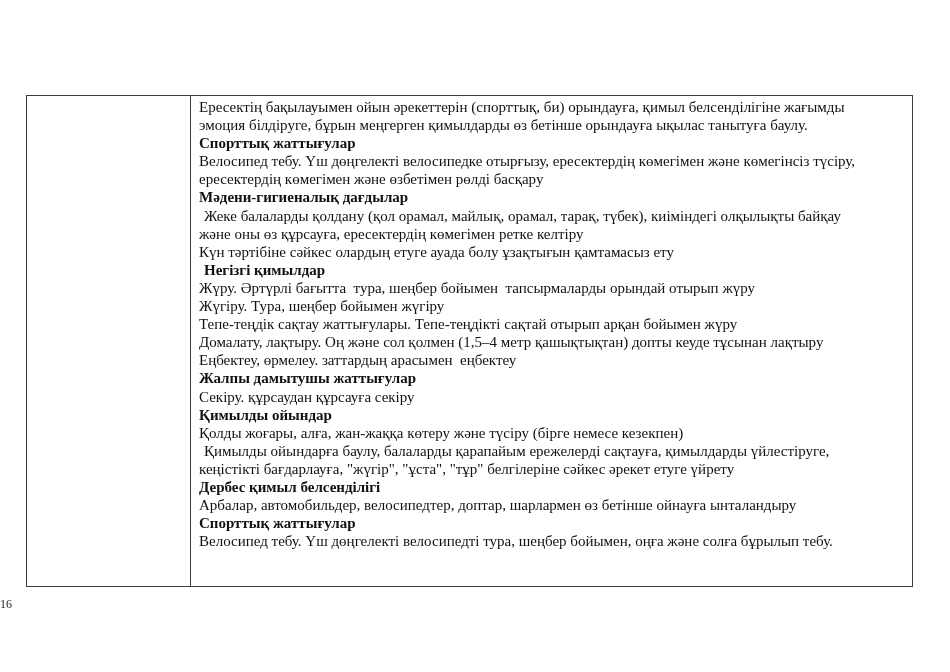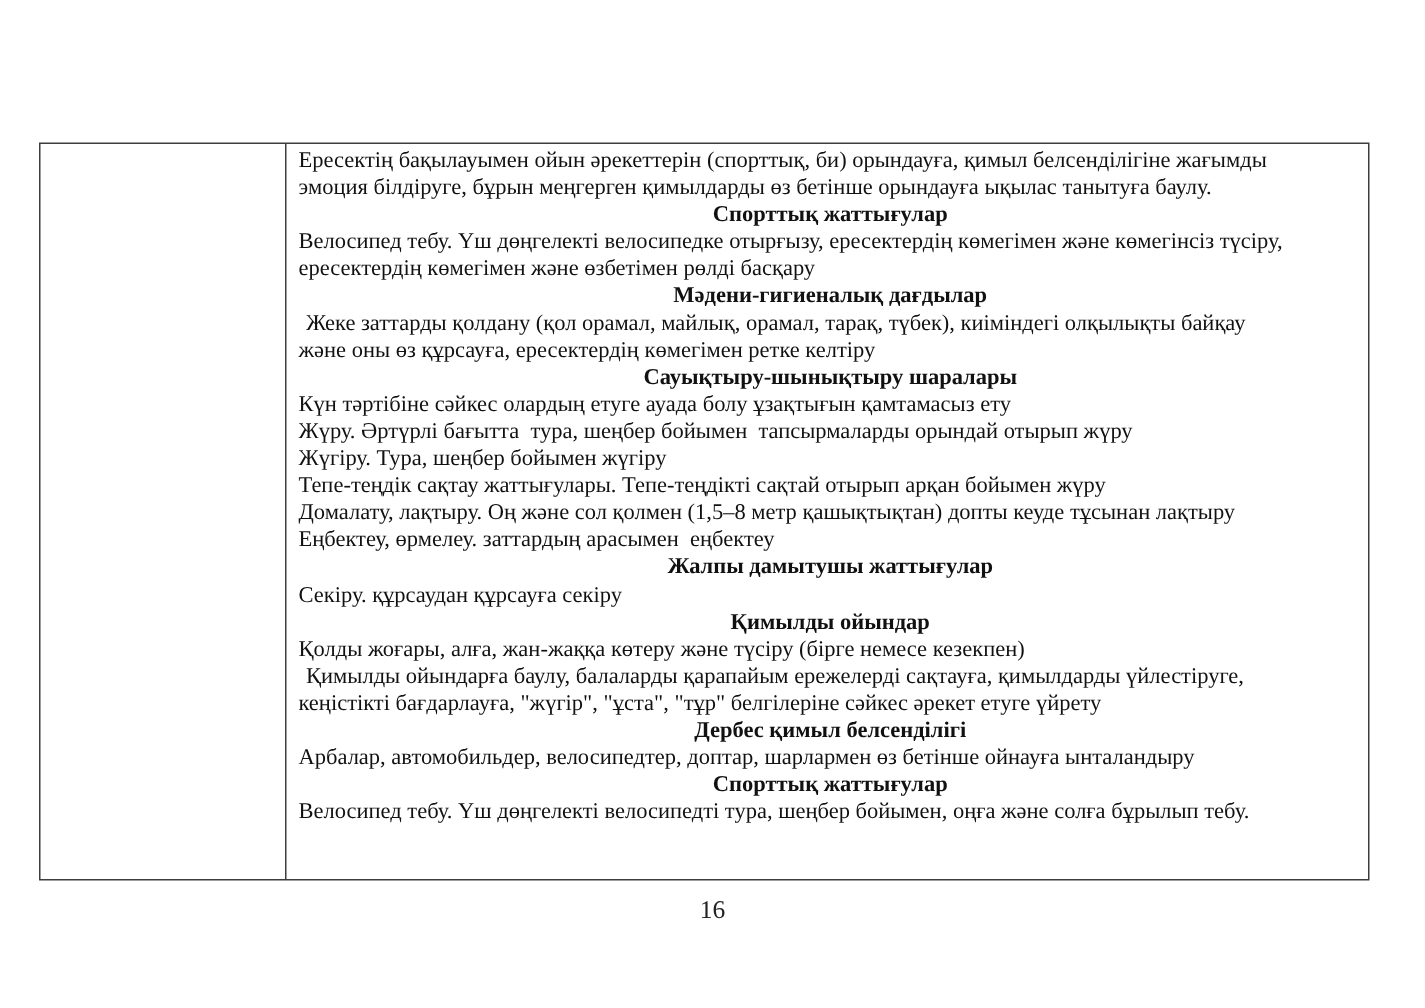--- a/index.html
+++ b/index.html
@@ -45,56 +45,55 @@
     overflow: hidden;
   }
   .line {
     font-size: 15px;
     line-height: 18.1px;
     white-space: pre;
     color: #111111;
   }
   .line.bold {
     font-weight: bold;
-    text-align: center;
   }
   .line.indent {
     padding-left: 5px;
   }
   .page-number {
     position: absolute;
     top: 597px;
     left: 0;
     width: 100%;
-    text-align: center;
-    font-size: 17px;
+    text-align: left;
+    font-size: 12px;
     color: #222222;
   }
 </style>
 </head>
 <body>
 
 <div class="page">
   <div class="doc-table">
     <div class="cell-left"></div>
     <div class="cell-right">
         <div class="line">Ересектің бақылауымен ойын әрекеттерін (спорттық, би) орындауға, қимыл белсенділігіне жағымды</div>
         <div class="line">эмоция білдіруге, бұрын меңгерген қимылдарды өз бетінше орындауға ықылас танытуға баулу.</div>
         <div class="line bold">Спорттық жаттығулар</div>
         <div class="line">Велосипед тебу. Үш дөңгелекті велосипедке отырғызу, ересектердің көмегімен және көмегінсіз түсіру,</div>
         <div class="line">ересектердің көмегімен және өзбетімен рөлді басқару</div>
         <div class="line bold">Мәдени-гигиеналық дағдылар</div>
-        <div class="line indent">Жеке заттарды қолдану (қол орамал, майлық, орамал, тарақ, түбек), киіміндегі олқылықты байқау</div>
+        <div class="line indent">Жеке балаларды қолдану (қол орамал, майлық, орамал, тарақ, түбек), киіміндегі олқылықты байқау</div>
         <div class="line">және оны өз құрсауға, ересектердің көмегімен ретке келтіру</div>
-        <div class="line bold">Сауықтыру-шынықтыру шаралары</div>
         <div class="line">Күн тәртібіне сәйкес олардың етуге ауада болу ұзақтығын қамтамасыз ету</div>
+        <div class="line bold indent">Негізгі қимылдар</div>
         <div class="line">Жүру. Әртүрлі бағытта  тура, шеңбер бойымен  тапсырмаларды орындай отырып жүру</div>
         <div class="line">Жүгіру. Тура, шеңбер бойымен жүгіру</div>
         <div class="line">Тепе-теңдік сақтау жаттығулары. Тепе-теңдікті сақтай отырып арқан бойымен жүру</div>
-        <div class="line">Домалату, лақтыру. Оң және сол қолмен (1,5–8 метр қашықтықтан) допты кеуде тұсынан лақтыру</div>
+        <div class="line">Домалату, лақтыру. Оң және сол қолмен (1,5–4 метр қашықтықтан) допты кеуде тұсынан лақтыру</div>
         <div class="line">Еңбектеу, өрмелеу. заттардың арасымен  еңбектеу</div>
         <div class="line bold">Жалпы дамытушы жаттығулар</div>
         <div class="line">Секіру. құрсаудан құрсауға секіру</div>
         <div class="line bold">Қимылды ойындар</div>
         <div class="line">Қолды жоғары, алға, жан-жаққа көтеру және түсіру (бірге немесе кезекпен)</div>
         <div class="line indent">Қимылды ойындарға баулу, балаларды қарапайым ережелерді сақтауға, қимылдарды үйлестіруге,</div>
         <div class="line">кеңістікті бағдарлауға, "жүгір", "ұста", "тұр" белгілеріне сәйкес әрекет етуге үйрету</div>
         <div class="line bold">Дербес қимыл белсенділігі</div>
         <div class="line">Арбалар, автомобильдер, велосипедтер, доптар, шарлармен өз бетінше ойнауға ынталандыру</div>
         <div class="line bold">Спорттық жаттығулар</div>

